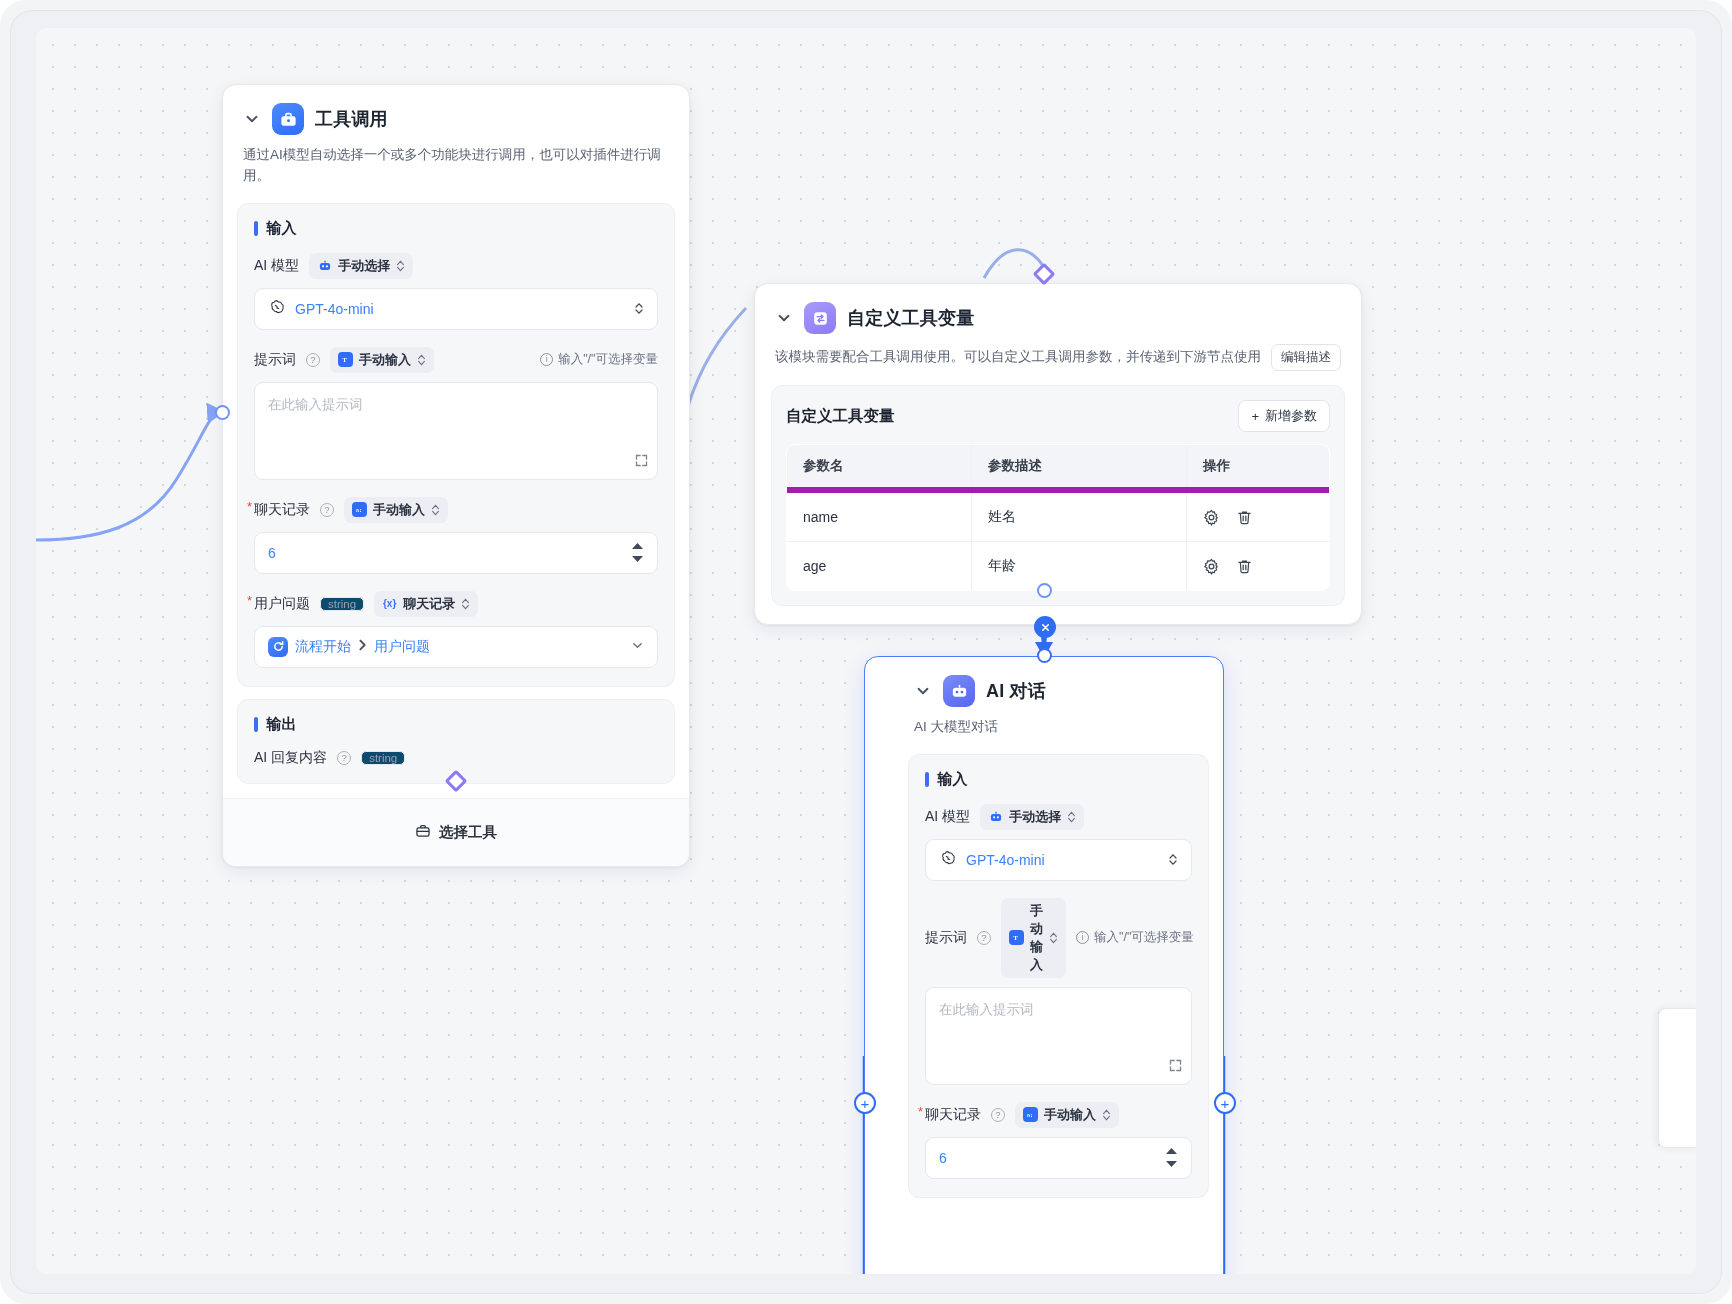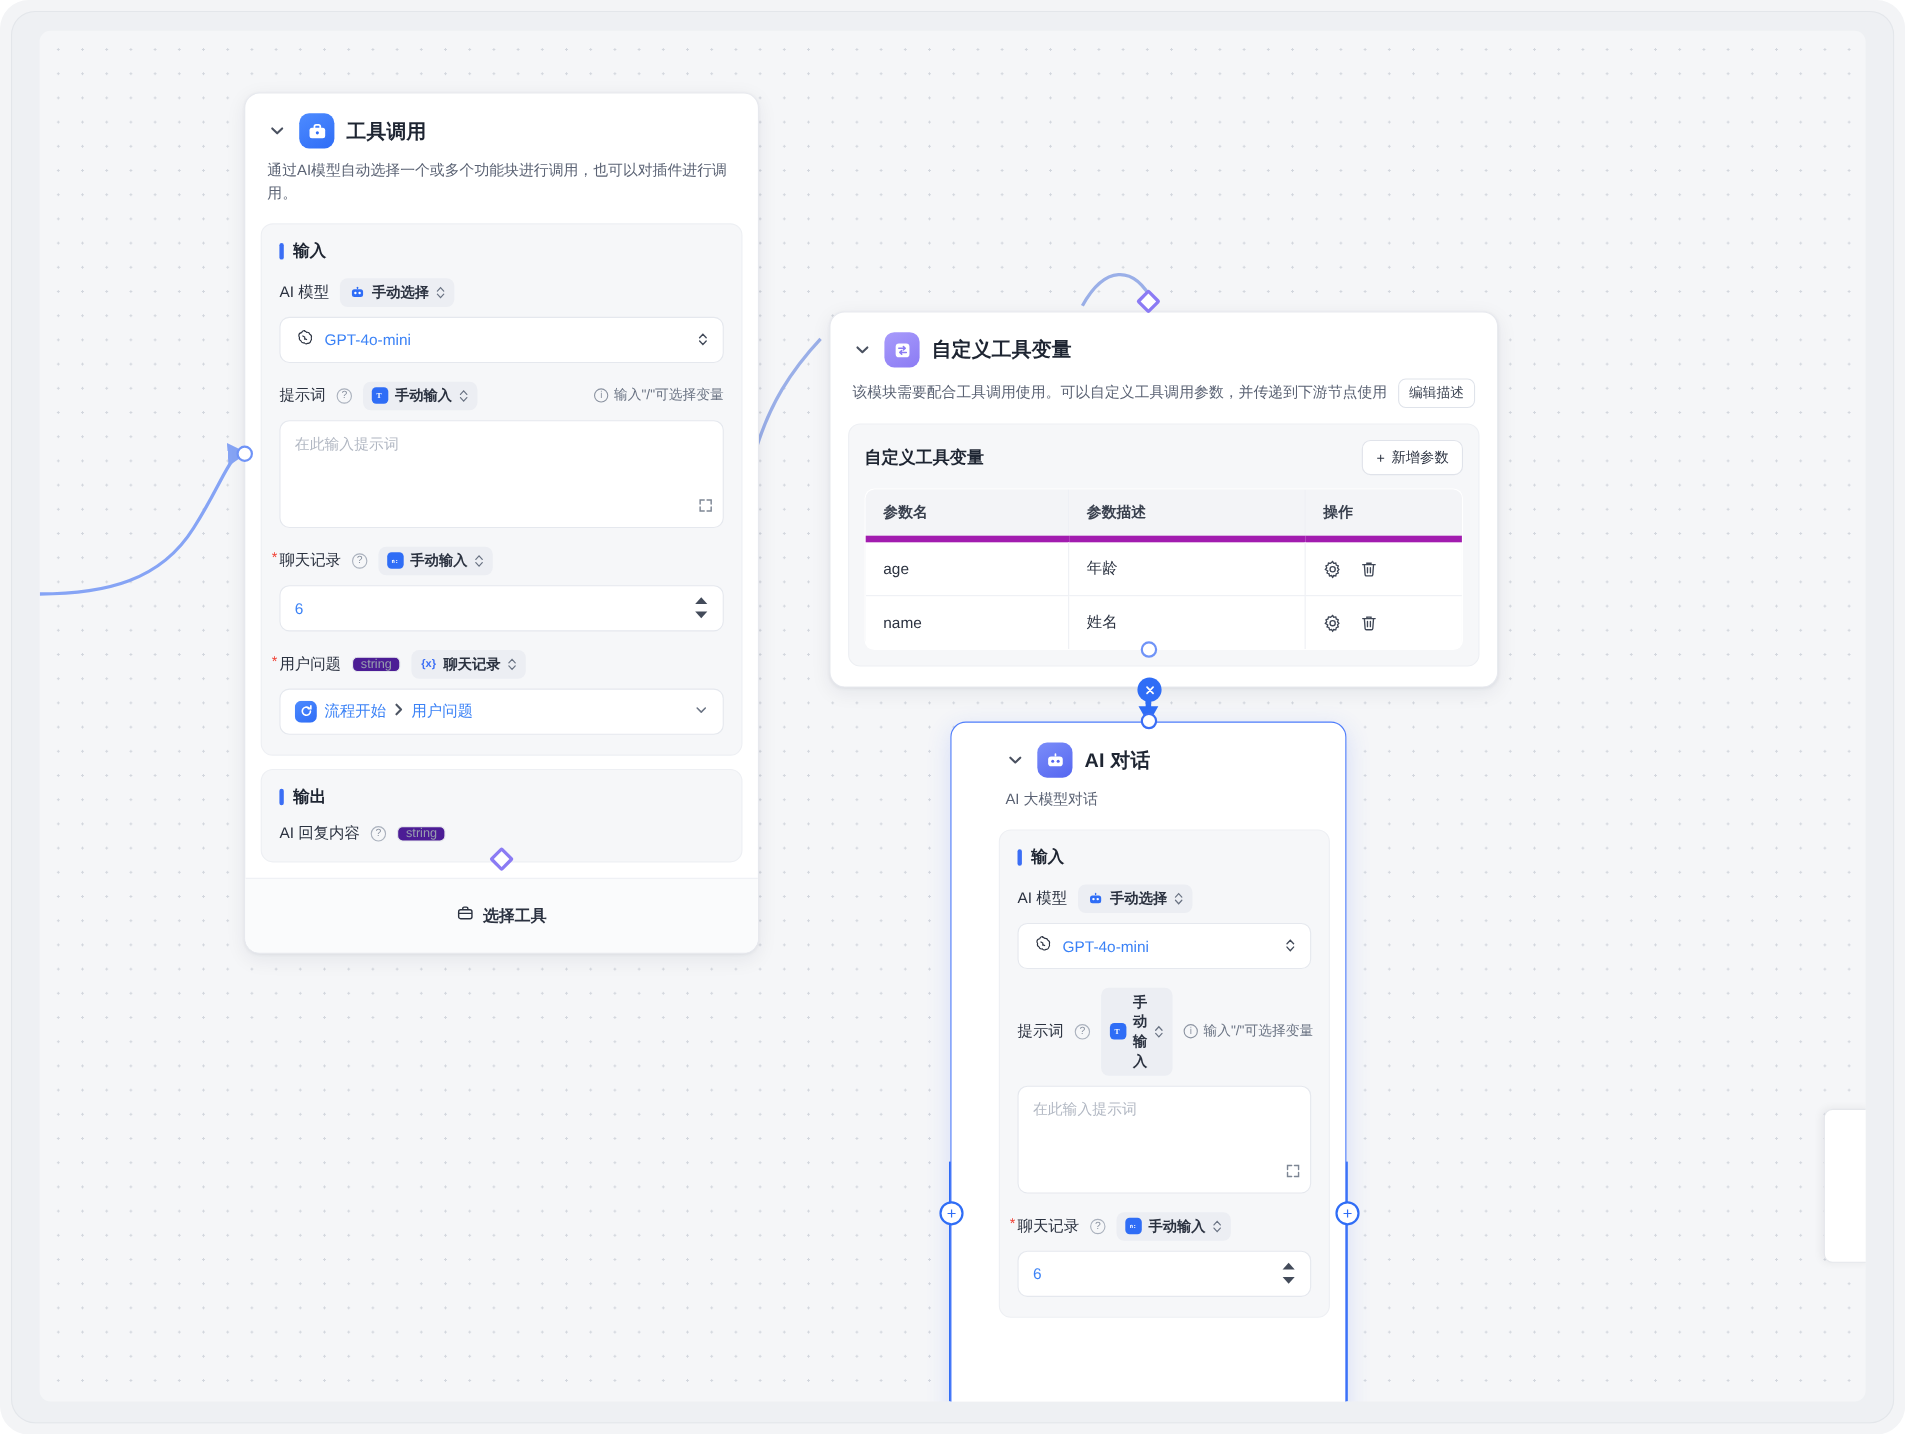--- a/index.html
+++ b/index.html
@@ -114,21 +114,21 @@
   .field-label.req::before {
     content: "*"; color: #f04438; position: absolute; left: -7px; top: -2px; font-size: 13px;
   }
   .help-dot {
     width: 14px; height: 14px; border-radius: 50%;
     border: 1.2px solid #aab1bd; color: #8b93a1;
     font-size: 9.5px; line-height: 12px; text-align: center;
     flex: none; cursor: pointer; font-family: inherit;
   }
   .tag-type {
-    font-size: 11.5px; color: #98a0ae; background: #4c1d95;
+    font-size: 11.5px; color: #98a0ae; background: #0c4a6e;
     border: 1px solid #e6e8ed; border-radius: 5px; padding: 0 7px;
   }
   .pill {
     display: inline-flex; align-items: center; gap: 6px;
     background: #eceef3; border-radius: 7px; padding: 4px 8px;
     font-size: 13px; font-weight: 600; color: #2b3240; cursor: pointer;
   }
   .pill .pill-ic { width: 15px; height: 15px; border-radius: 4px; flex: none;
     display:flex; align-items:center; justify-content:center; }
   .pill .pill-ic.bot { background: transparent; }
@@ -487,60 +487,60 @@
         </div>
         <table class="vt">
           <thead>
             <tr>
               <th class="c1">参数名</th>
               <th class="c2">参数描述</th>
               <th>操作</th>
             </tr>
           </thead>
           <tbody>
+            <tr>
+              <td class="c1">name</td>
+              <td class="c2">姓名</td>
+              <td>
+                <span class="row-acts">
+                  <span>
+                    <svg width="17" height="17" viewBox="0 0 18 18" fill="none" stroke="currentColor" stroke-width="1.3">
+                      <circle cx="9" cy="9" r="2.5"></circle>
+                      <path d="M9 1.6l1 1.7 2-.3.5 2 1.9.8-.7 1.9 1.3 1.5-1.3 1.5.7 1.9-1.9.8-.5 2-2-.3-1 1.7-1-1.7-2 .3-.5-2-1.9-.8.7-1.9L2 9.2l1.3-1.5-.7-1.9 1.9-.8.5-2 2 .3z"></path>
+                    </svg>
+                  </span>
+                  <span>
+                    <svg width="17" height="17" viewBox="0 0 18 18" fill="none" stroke="currentColor" stroke-width="1.3" stroke-linecap="round">
+                      <path d="M3 4.6h12M7 4.6V3.2h4v1.4M4.6 4.6l.7 9.6a1.3 1.3 0 0 0 1.3 1.2h4.8a1.3 1.3 0 0 0 1.3-1.2l.7-9.6"></path>
+                      <path d="M7.6 7.4v5M10.4 7.4v5"></path>
+                    </svg>
+                  </span>
+                </span>
+              </td>
+            </tr>
             <tr>
               <td class="c1">age</td>
               <td class="c2">年龄</td>
               <td>
                 <span class="row-acts">
                   <span>
                     <svg width="17" height="17" viewBox="0 0 18 18" fill="none" stroke="currentColor" stroke-width="1.3">
                       <circle cx="9" cy="9" r="2.5"></circle>
                       <path d="M9 1.6l1 1.7 2-.3.5 2 1.9.8-.7 1.9 1.3 1.5-1.3 1.5.7 1.9-1.9.8-.5 2-2-.3-1 1.7-1-1.7-2 .3-.5-2-1.9-.8.7-1.9L2 9.2l1.3-1.5-.7-1.9 1.9-.8.5-2 2 .3z"></path>
                     </svg>
                   </span>
                   <span>
                     <svg width="17" height="17" viewBox="0 0 18 18" fill="none" stroke="currentColor" stroke-width="1.3" stroke-linecap="round">
                       <path d="M3 4.6h12M7 4.6V3.2h4v1.4M4.6 4.6l.7 9.6a1.3 1.3 0 0 0 1.3 1.2h4.8a1.3 1.3 0 0 0 1.3-1.2l.7-9.6"></path>
                       <path d="M7.6 7.4v5M10.4 7.4v5"></path>
                     </svg>
                   </span>
                 </span>
               </td>
             </tr>
-            <tr>
-              <td class="c1">name</td>
-              <td class="c2">姓名</td>
-              <td>
-                <span class="row-acts">
-                  <span>
-                    <svg width="17" height="17" viewBox="0 0 18 18" fill="none" stroke="currentColor" stroke-width="1.3">
-                      <circle cx="9" cy="9" r="2.5"></circle>
-                      <path d="M9 1.6l1 1.7 2-.3.5 2 1.9.8-.7 1.9 1.3 1.5-1.3 1.5.7 1.9-1.9.8-.5 2-2-.3-1 1.7-1-1.7-2 .3-.5-2-1.9-.8.7-1.9L2 9.2l1.3-1.5-.7-1.9 1.9-.8.5-2 2 .3z"></path>
-                    </svg>
-                  </span>
-                  <span>
-                    <svg width="17" height="17" viewBox="0 0 18 18" fill="none" stroke="currentColor" stroke-width="1.3" stroke-linecap="round">
-                      <path d="M3 4.6h12M7 4.6V3.2h4v1.4M4.6 4.6l.7 9.6a1.3 1.3 0 0 0 1.3 1.2h4.8a1.3 1.3 0 0 0 1.3-1.2l.7-9.6"></path>
-                      <path d="M7.6 7.4v5M10.4 7.4v5"></path>
-                    </svg>
-                  </span>
-                </span>
-              </td>
-            </tr>
           </tbody>
         </table>
       </div>
     </div>
 
     <div class="diamond" style="left:1000px; top:238px;"></div>
     <div class="port" style="left:1001px; top:555px;"></div>
 
     <div class="node selected" style="left:828px; top:628px; width:360px; height:650px;padding-left:29px;">
       <div class="node-head">

